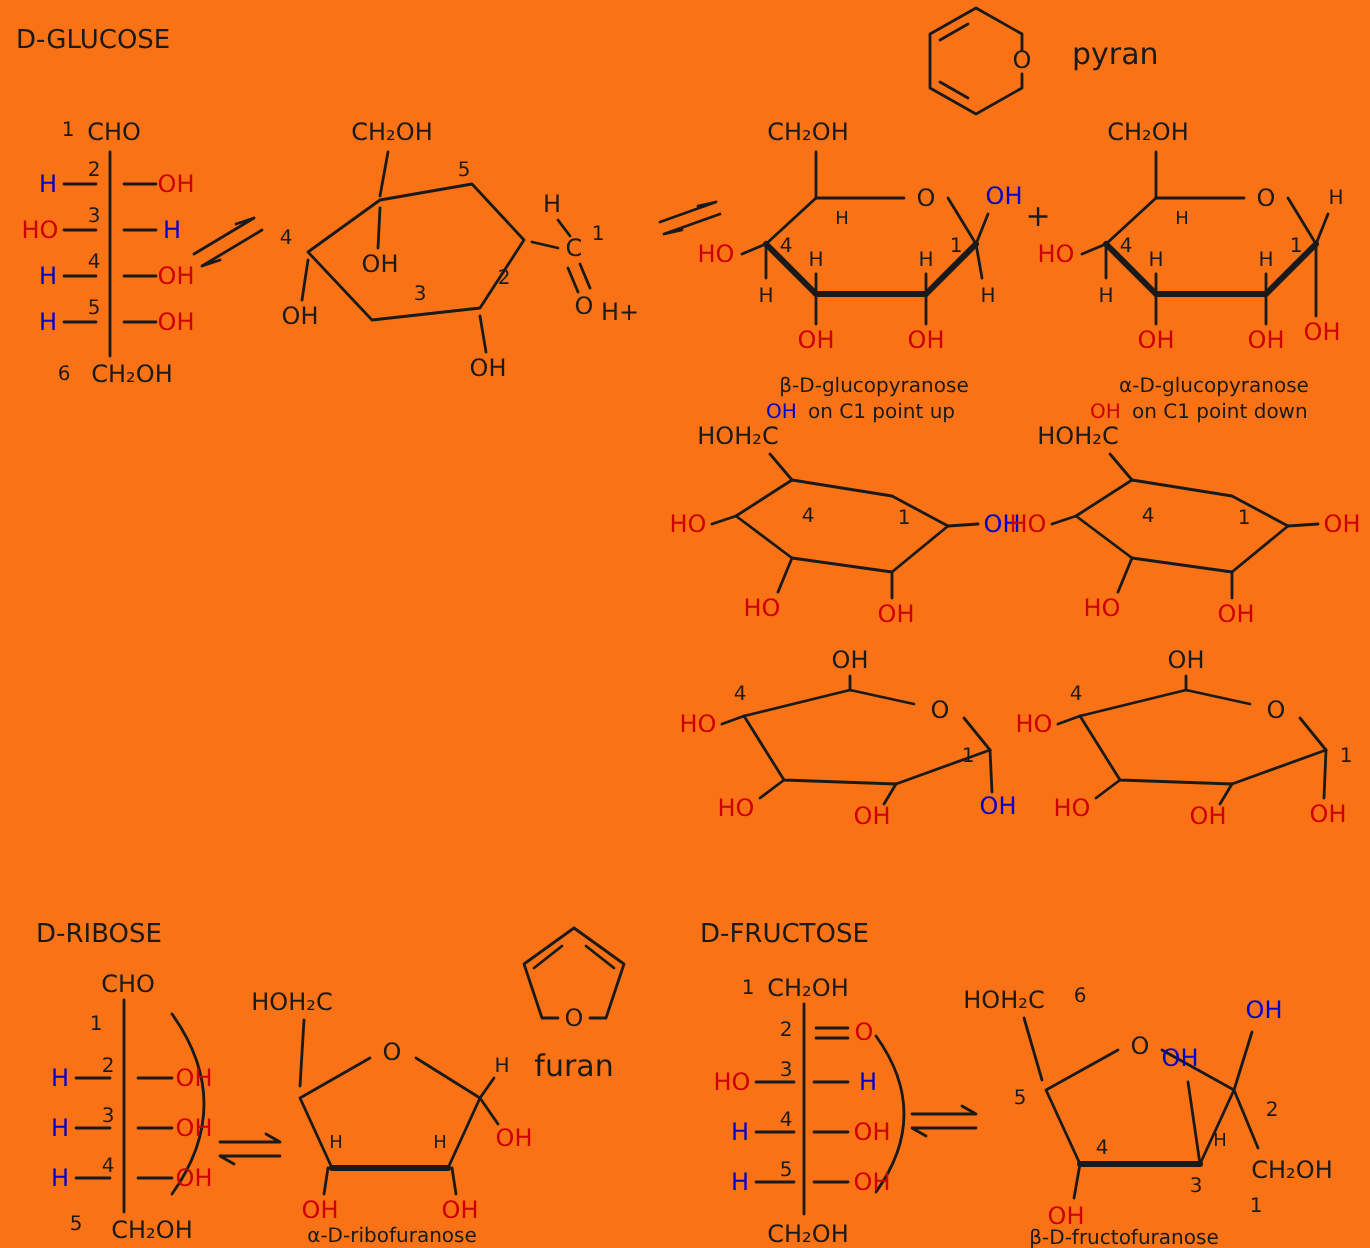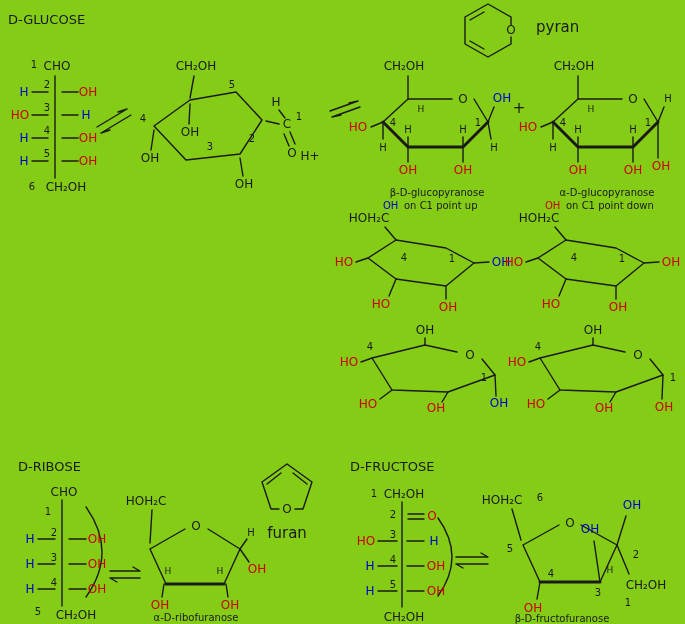--- a/index.html
+++ b/index.html
@@ -1,16 +1,16 @@
 <!DOCTYPE html>
 <html><head>
 <meta charset="utf-8">
 <style>
   html,body{margin:0;padding:0;background:#ffffff;}
-  .canvas{position:relative;width:685px;height:624px;background:#84cc16;overflow:hidden;}
+  .canvas{position:relative;width:685px;height:624px;background:#f97316;overflow:hidden;}
   svg{display:block;}
   svg text{font-family:"DejaVu Sans",sans-serif;}
   .bond{stroke:#1a1a1a;stroke-width:1.4;fill:none;stroke-linecap:round;stroke-linejoin:round;}
   .thick{stroke-width:3;}
 </style>
 </head>
 <body>
 
 <div class="canvas">
   <svg width="685" height="624" viewBox="0 0 685 624">

